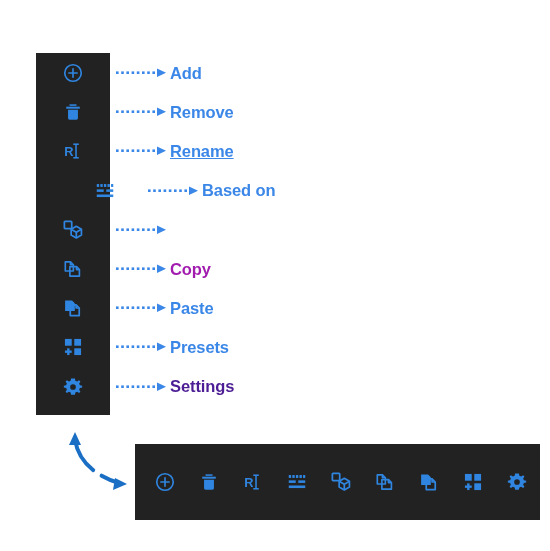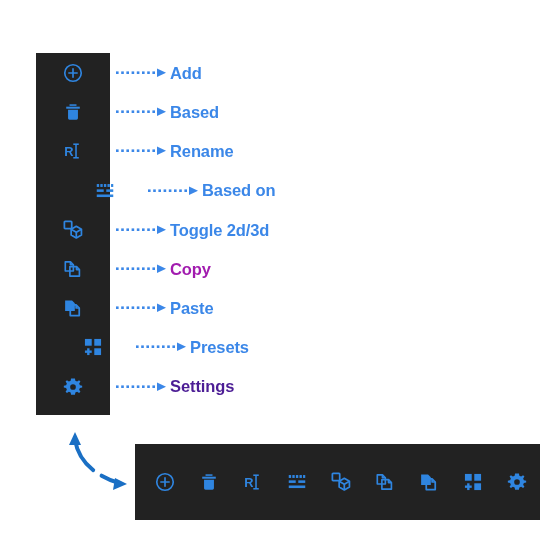--- a/index.html
+++ b/index.html
@@ -159,21 +159,21 @@
             <rect x="5.2" y="4.4" width="2.6" height="2.6" fill="#3b87e8"></rect>
             <rect x="10.4" y="4.4" width="2.6" height="2.6" fill="#3b87e8"></rect>
             <rect x="15.600000000000001" y="4.4" width="2.6" height="2.6" fill="#3b87e8"></rect>
             <rect x="20.8" y="4.4" width="2.6" height="2.6" fill="#3b87e8"></rect>
             <rect x="26" y="4.4" width="2.6" height="2.6" fill="#3b87e8"></rect>
             <rect x="31.200000000000003" y="4.4" width="2.6" height="2.6" fill="#3b87e8"></rect>
             <rect x="36.4" y="4.4" width="2.6" height="2.6" fill="#3b87e8"></rect>
             <polygon points="41,1.6 50,5.8 41,10 41,1.6" fill="#3b87e8"></polygon>
           </svg>
         </div>
-        <div class="legend-label" style="color: rgb(59, 135, 232);">Based</div>
+        <div class="legend-label" style="color: rgb(59, 135, 232);">Remove</div>
       </div>
       <div class="legend-row" style="top: 135.4px;">
         <div class="icon-cell">
           <svg width="22" height="22" viewBox="0 0 24 24">
             <text x="2.5" y="17.5" font-family="Liberation Sans, sans-serif" font-size="14" font-weight="bold" fill="#2f85e0">R</text>
             <line x1="15.3" y1="4.6" x2="15.3" y2="19.4" stroke="#2f85e0" stroke-width="1.7"></line>
             <line x1="12.3" y1="4.6" x2="18.3" y2="4.6" stroke="#2f85e0" stroke-width="1.7"></line>
             <line x1="12.3" y1="19.4" x2="18.3" y2="19.4" stroke="#2f85e0" stroke-width="1.7"></line>
           </svg>
         </div>
@@ -183,21 +183,21 @@
             <rect x="5.2" y="4.4" width="2.6" height="2.6" fill="#3b87e8"></rect>
             <rect x="10.4" y="4.4" width="2.6" height="2.6" fill="#3b87e8"></rect>
             <rect x="15.600000000000001" y="4.4" width="2.6" height="2.6" fill="#3b87e8"></rect>
             <rect x="20.8" y="4.4" width="2.6" height="2.6" fill="#3b87e8"></rect>
             <rect x="26" y="4.4" width="2.6" height="2.6" fill="#3b87e8"></rect>
             <rect x="31.200000000000003" y="4.4" width="2.6" height="2.6" fill="#3b87e8"></rect>
             <rect x="36.4" y="4.4" width="2.6" height="2.6" fill="#3b87e8"></rect>
             <polygon points="41,1.6 50,5.8 41,10 41,1.6" fill="#3b87e8"></polygon>
           </svg>
         </div>
-        <div class="legend-label" style="color: rgb(59, 135, 232);">Rename</div>
+        <div class="legend-label" style="color: rgb(59, 135, 232); text-decoration: underline;">Rename</div>
       </div>
       <div class="legend-row" style="top: 174.6px; margin-left: 32px;">
         <div class="icon-cell">
           <svg width="22" height="22" viewBox="0 0 24 24">
             <rect x="3" y="4.4" width="2.6" height="3.2" fill="#2f85e0"></rect>
             <rect x="6.9" y="4.4" width="2.6" height="3.2" fill="#2f85e0"></rect>
             <rect x="10.8" y="4.4" width="2.6" height="3.2" fill="#2f85e0"></rect>
             <rect x="14.7" y="4.4" width="2.6" height="3.2" fill="#2f85e0"></rect>
             <rect x="18.6" y="4.4" width="2.4" height="3.2" fill="#2f85e0"></rect>
             <rect x="3" y="10.2" width="7.6" height="2.8" fill="#2f85e0"></rect>
@@ -238,21 +238,20 @@
             <rect x="5.2" y="4.4" width="2.6" height="2.6" fill="#3b87e8"></rect>
             <rect x="10.4" y="4.4" width="2.6" height="2.6" fill="#3b87e8"></rect>
             <rect x="15.600000000000001" y="4.4" width="2.6" height="2.6" fill="#3b87e8"></rect>
             <rect x="20.8" y="4.4" width="2.6" height="2.6" fill="#3b87e8"></rect>
             <rect x="26" y="4.4" width="2.6" height="2.6" fill="#3b87e8"></rect>
             <rect x="31.200000000000003" y="4.4" width="2.6" height="2.6" fill="#3b87e8"></rect>
             <rect x="36.4" y="4.4" width="2.6" height="2.6" fill="#3b87e8"></rect>
             <polygon points="41,1.6 50,5.8 41,10 41,1.6" fill="#3b87e8"></polygon>
           </svg>
         </div>
-        <div class="legend-label" style="color: rgb(59, 135, 232);">Toggle 2d/3d</div>
       </div>
       <div class="legend-row" style="top: 253px;">
         <div class="icon-cell">
           <svg width="22" height="22" viewBox="0 0 24 24">
             <g fill="none" stroke="#2f85e0" stroke-width="1.8" stroke-linejoin="round">
               <path d="M3.6 4.2 h5.6 l3.2 3.2 v6.8 h-8.8 z"></path>
               <path d="M9.2 4.2 v3.2 h3.2"></path>
               <path d="M8.6 9.4 h7.2 l3.2 3.2 v7.2 h-10.4 z"></path>
               <path d="M15.8 9.4 v3.2 h3.2"></path>
             </g>
@@ -291,21 +290,21 @@
             <rect x="15.600000000000001" y="4.4" width="2.6" height="2.6" fill="#3b87e8"></rect>
             <rect x="20.8" y="4.4" width="2.6" height="2.6" fill="#3b87e8"></rect>
             <rect x="26" y="4.4" width="2.6" height="2.6" fill="#3b87e8"></rect>
             <rect x="31.200000000000003" y="4.4" width="2.6" height="2.6" fill="#3b87e8"></rect>
             <rect x="36.4" y="4.4" width="2.6" height="2.6" fill="#3b87e8"></rect>
             <polygon points="41,1.6 50,5.8 41,10 41,1.6" fill="#3b87e8"></polygon>
           </svg>
         </div>
         <div class="legend-label" style="color: rgb(59, 135, 232);">Paste</div>
       </div>
-      <div class="legend-row" style="top: 331.4px; padding-left: 20px;">
+      <div class="legend-row" style="top: 331.4px;">
         <div class="icon-cell">
           <svg width="22" height="22" viewBox="0 0 24 24">
             <rect x="3.2" y="3.2" width="7.4" height="7.4" fill="#2f85e0"></rect>
             <rect x="13.4" y="3.2" width="7.4" height="7.4" fill="#2f85e0"></rect>
             <rect x="13.4" y="13.4" width="7.4" height="7.4" fill="#2f85e0"></rect>
             <rect x="5.6" y="13.4" width="2.6" height="7.4" fill="#2f85e0"></rect>
             <rect x="3.2" y="15.8" width="7.4" height="2.6" fill="#2f85e0"></rect>
           </svg>
         </div>
         <div class="leader">

